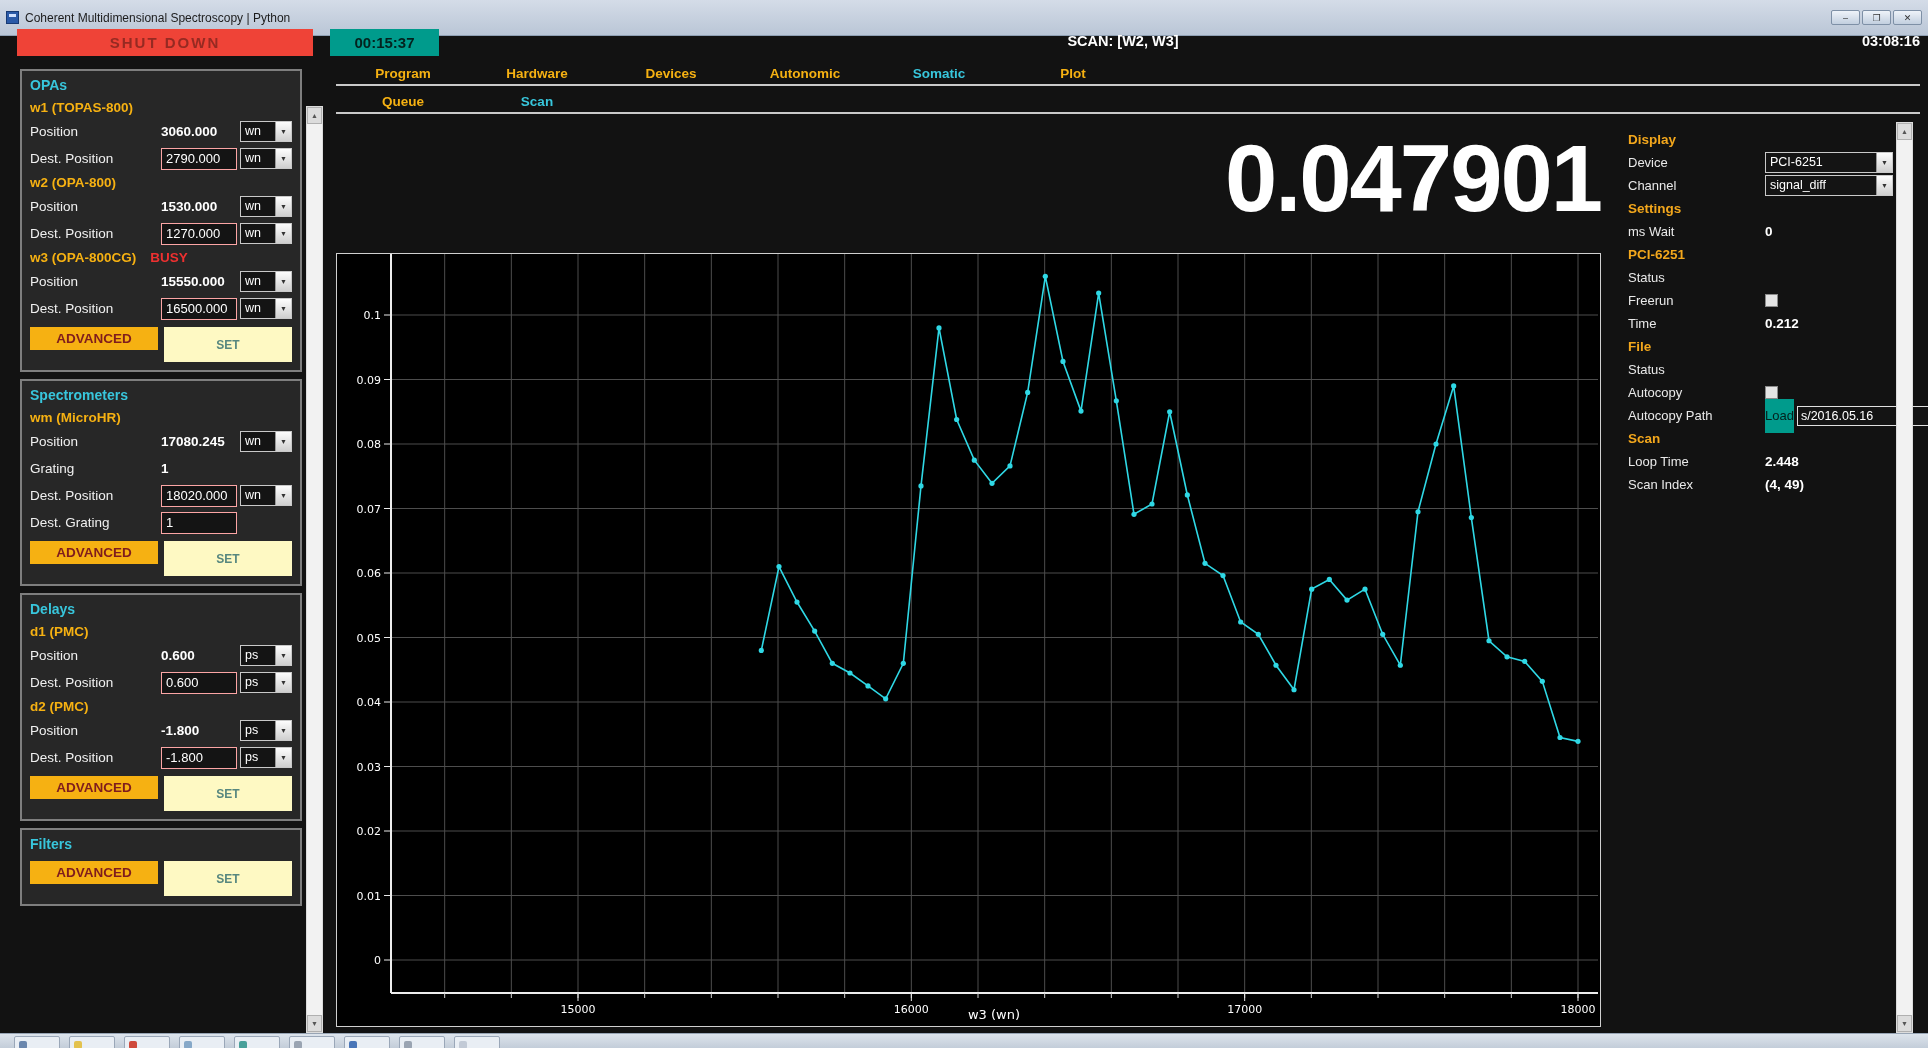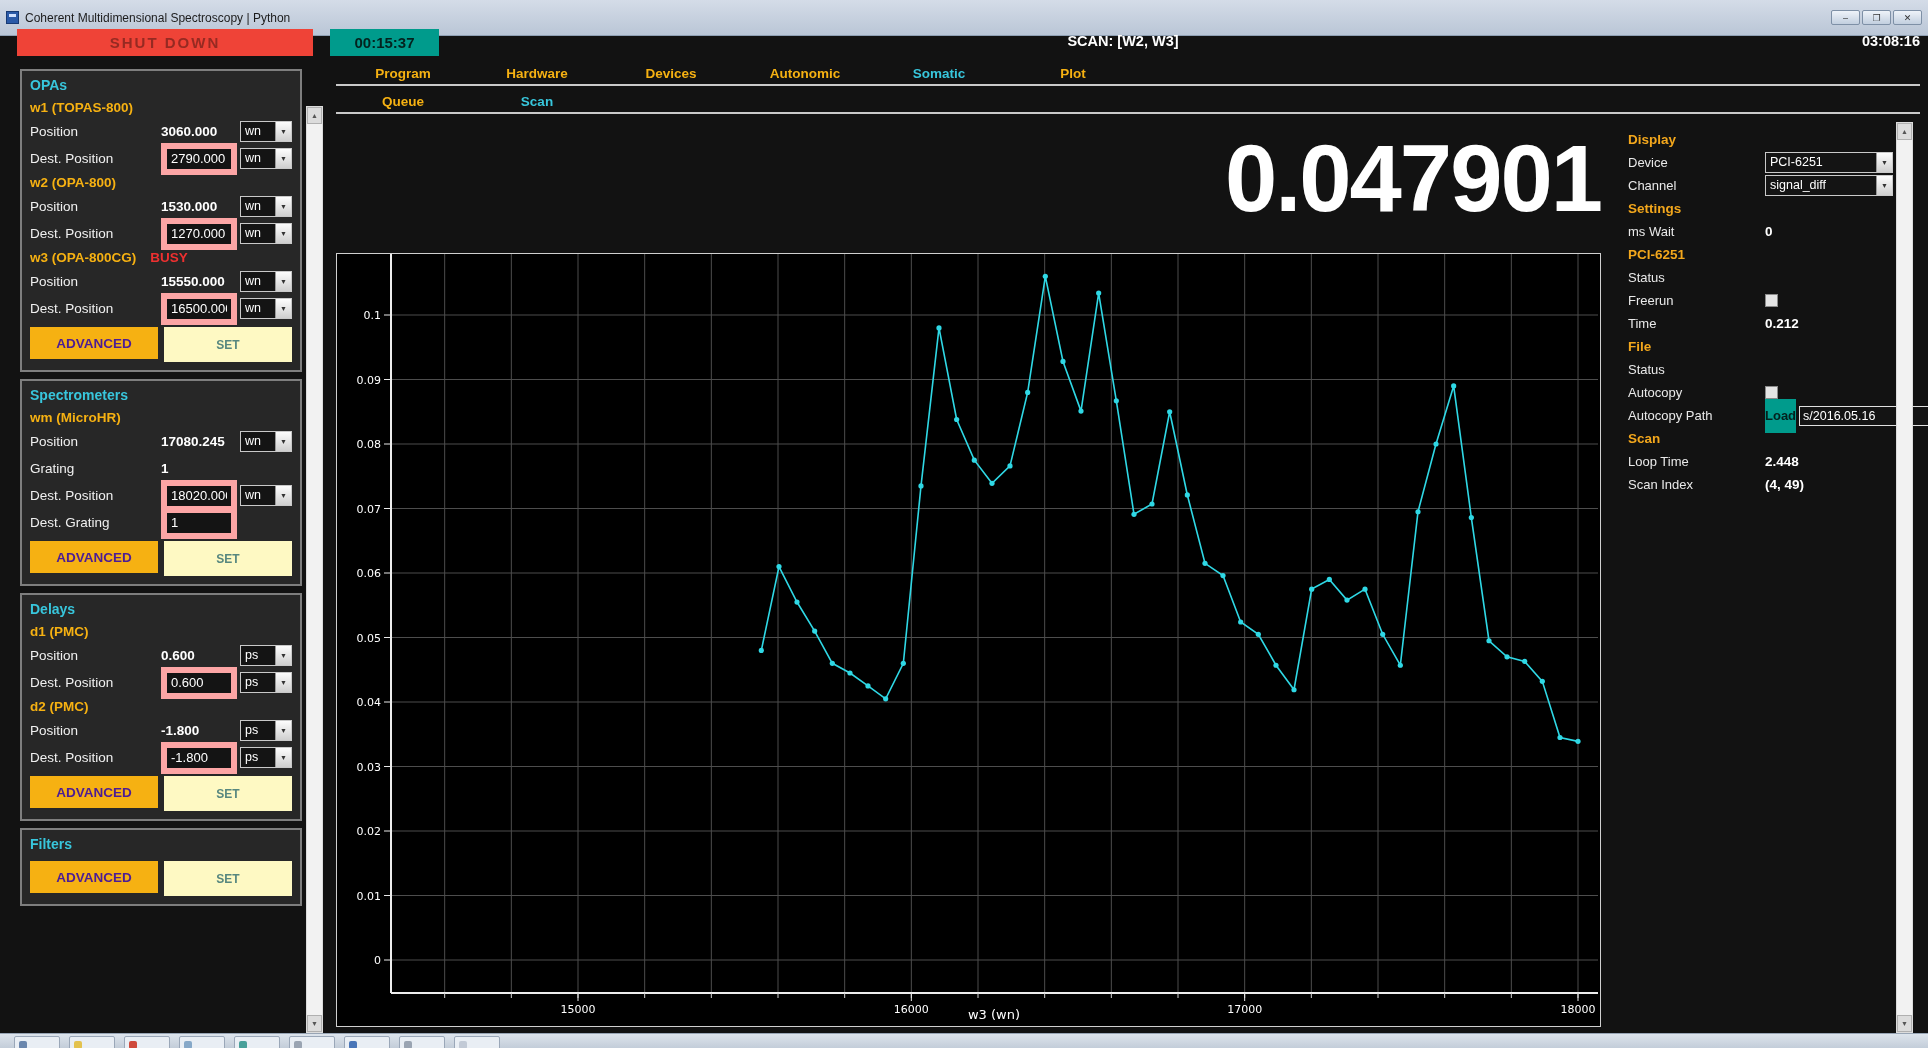--- a/index.html
+++ b/index.html
@@ -39,31 +39,31 @@
   
   #sidebar { position:absolute; left:20px; top:69px; width:282px; }
   .sbox { border:2px solid #7e7e7e; background:#272727; padding:6px 8px 8px 8px; margin-bottom:7px; }
   .sec-title { color:#38c6dc; font-weight:bold; font-size:14px; height:20px; }
   .dev-name { color:#f6b112; font-weight:bold; font-size:13.5px; height:21px; display:flex; align-items:center; }
   .busy { color:#ee3030; margin-left:14px; }
   .row { display:flex; align-items:center; height:27px; }
   .lbl { flex:1; color:#f0f0f0; font-size:13.5px; }
   .val { width:76px; color:#fff; font-weight:bold; font-size:13.5px;
     white-space:nowrap; overflow:hidden; margin-right:3px; }
-  .inp { width:76px; height:21px; background:#141414; border:6px solid #fca5a5;
+  .inp { width:76px; height:21px; background:#141414; border:1px solid #fca5a5;
     color:#fff; font-size:13px; padding:10px 4px; margin-right:3px; font-family:"Liberation Sans",sans-serif;}
   .combo { width:52px; height:21px; border:1px solid #c9c9c9; background:#141414;
     display:flex; align-items:stretch; }
   .combo .cval { flex:1; color:#fff; font-size:12.5px; padding:2px 0 16px 4px; overflow:hidden;}
   .cbtn { width:16px; background:linear-gradient(#fdfdfd,#cfcfcf); border-left:1px solid #999;
     display:flex; align-items:center; justify-content:center; }
   .cbtn::after { content:"▼"; font-size:7px; color:#333; }
   .spacer52 { width:52px; }
   .btnrow { display:flex; gap:6px; margin-top:5px; }
-  .adv { flex:1; height:32px; background:#f6b112; border:none; color:#4c1d95;
+  .adv { flex:1; height:23px; background:#f6b112; border:none; color:#7f1d1d;
     font-weight:bold; font-size:13.5px; }
   .set { flex:1; height:35px; background:#fef9c3; border:none; color:#57877f;
     font-weight:bold; font-size:12px; }
 
   
   .vscroll { position:absolute; width:17px; background:#f2f2f2; border:1px solid #dcdcdc; }
   .scroll-btn { position:absolute; left:0; width:15px; height:17px; background:#dcdcdc;
     border:1px solid #b0b0b0; color:#555; font-size:7px; display:flex; align-items:center; justify-content:center; }
 
   
@@ -76,21 +76,21 @@
   
   #right-panel { position:absolute; left:1628px; top:128px; width:268px; }
   .rp-head { color:#f3a71c; font-weight:bold; font-size:13.5px; height:23px; display:flex; align-items:center;}
   .rp-row { display:flex; align-items:center; height:23px; }
   .rp-lbl { flex:1; color:#e9e9e9; font-size:13px; }
   .rp-ctl { width:131px; display:flex; align-items:center; gap:3px; }
   .rp-val { color:#fff; font-weight:bold; font-size:13.5px; }
   .rp-combo { width:128px; }
   .chk { width:13px; height:13px; background:#e4e4e4; border:1px solid #8a8a8a; display:inline-block; }
   #load-btn { width:40px; height:34px; background:#009b8c; border:none; color:#03211d;
-    font-weight:bold; font-size:13px; }
+    font-weight:normal; font-size:13px; }
   #autocopy-path-input { flex:1; height:20px; background:#141414; border:1px solid #e0e0e0;
     color:#fff; font-size:12.5px; padding:0 3px; font-family:"Liberation Sans",sans-serif;}
 
   
   #taskbar { position:absolute; left:0; top:1033px; width:1928px; height:15px;
     background:linear-gradient(#dde4ec,#c3cdd9); border-top:1px solid #98a5b5;
     display:flex; align-items:flex-start; padding:2px 0 0 14px; gap:9px; overflow:hidden;}
   .task-app { width:46px; height:18px; background:#e9eef4; border:1px solid #9aa7b8;
     border-radius:2px; display:flex; align-items:center; padding-left:4px; }
   .task-dot { width:8px; height:8px; border-radius:2px; }

